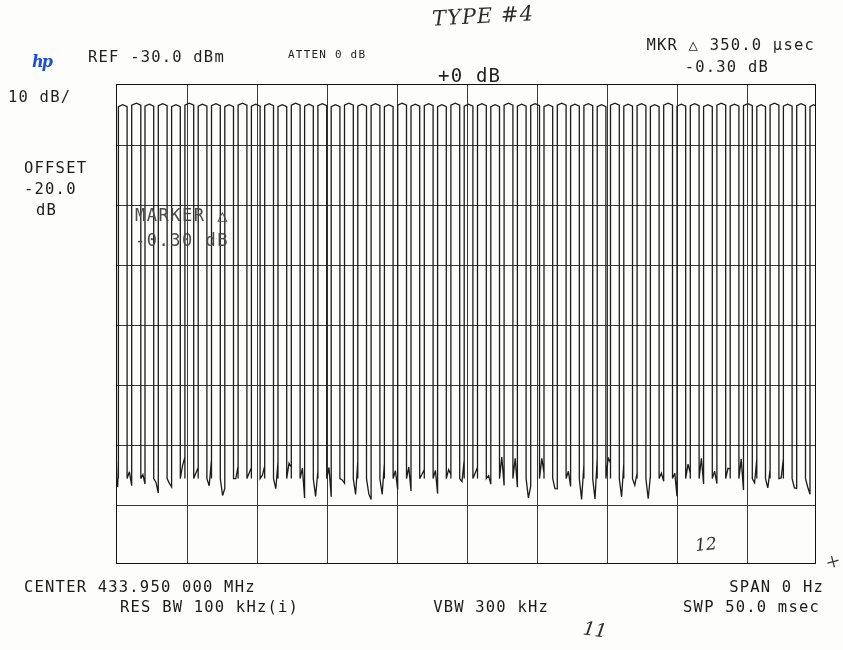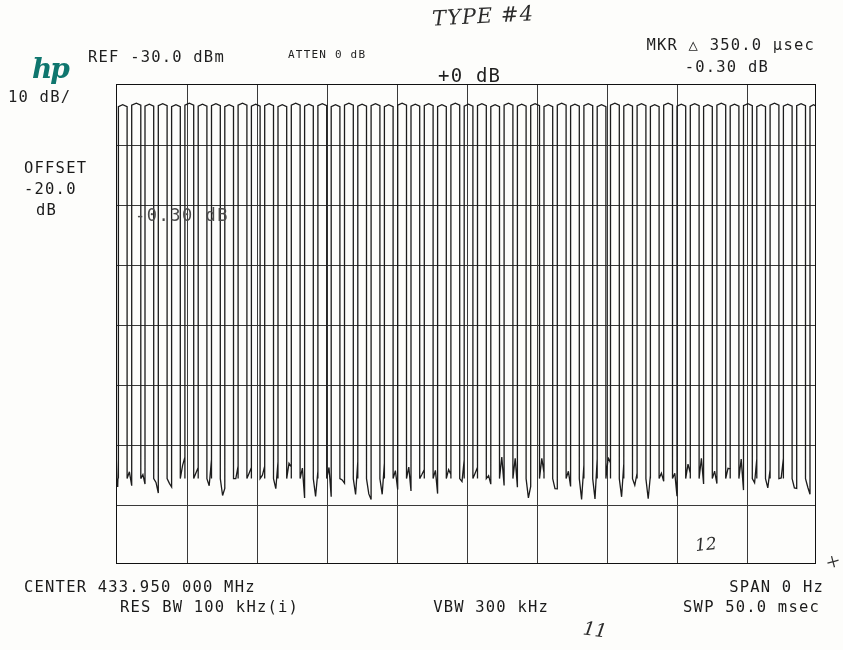--- a/index.html
+++ b/index.html
@@ -49,24 +49,24 @@
     transform: rotate(-6deg);
   }
 
   
   #hp-logo {
     position: absolute;
     left: 32px;
     top: 52px;
     font-family: "DejaVu Serif", serif;
     font-style: italic;
-    font-size: 28px;
+    font-size: 16px;
     font-weight: bold;
     letter-spacing: -2px;
-    color: #0f766e;
+    color: #1d4ed8;
   }
 
   
   .anno {
     position: absolute;
     font-family: "DejaVu Sans Mono", monospace;
     white-space: nowrap;
     color: #1f1f1f;
   }
   #ref-label   { left: 88px;  top: 48px; font-size: 15.5px; letter-spacing: 1.2px; }
@@ -199,20 +199,21 @@
     <div class="gridline-v" style="left:420px"></div>
     <div class="gridline-v" style="left:490px"></div>
     <div class="gridline-v" style="left:560px"></div>
     <div class="gridline-v" style="left:630px"></div>
 
     <svg id="trace-svg" viewBox="0 0 700 480" preserveAspectRatio="none">
       <polyline id="trace-path" fill="none" stroke="#1c1c1c" stroke-width="1.3" stroke-linejoin="miter" points="0.0,393.6 0.7,401.9 1.4,374.5 1.4,393.6 1.4,21.6 5.7,19.7 10.1,21.6 10.1,393.6 12.4,386.8 14.7,400.7 14.7,393.6 14.7,20.2 19.3,18.2 23.8,20.2 23.8,393.6 25.9,389.7 28.0,399.1 28.0,393.6 28.0,21.1 32.3,19.2 36.7,21.1 36.7,393.6 39.0,397.4 41.3,408.0 41.3,393.6 41.3,20.6 45.7,18.7 50.1,20.6 50.1,393.6 52.4,398.4 54.6,402.0 54.6,393.6 54.6,21.6 58.9,19.7 63.3,21.6 63.3,393.6 65.6,380.3 67.9,372.3 67.9,393.6 67.9,20.2 72.3,18.2 76.7,20.2 76.7,393.6 79.0,387.8 81.2,382.5 81.2,393.6 81.2,21.1 85.5,19.2 89.9,21.1 89.9,393.6 92.2,400.8 94.5,374.2 94.5,393.6 94.5,20.6 98.9,18.7 103.3,20.6 103.3,393.6 105.6,410.5 107.8,403.4 107.8,393.6 107.8,21.6 112.1,19.7 116.5,21.6 116.5,393.6 118.8,393.5 121.1,381.0 121.1,393.6 121.1,20.2 125.5,18.2 129.9,20.2 129.9,393.6 132.2,388.1 134.4,382.6 134.4,393.6 134.4,21.1 138.7,19.2 143.1,21.1 143.1,393.6 145.4,390.2 147.7,381.2 147.7,393.6 147.7,20.6 152.1,18.7 156.5,20.6 156.5,393.6 158.8,403.7 161.0,376.9 161.0,393.6 161.0,21.6 165.3,19.7 169.7,21.6 169.7,393.6 172.0,378.3 174.3,381.9 174.3,393.6 174.3,20.2 178.7,18.2 183.1,20.2 183.1,393.6 185.4,383.1 187.6,413.0 187.6,393.6 187.6,21.1 191.9,19.2 196.3,21.1 196.3,393.6 198.6,411.4 200.9,386.0 200.9,393.6 200.9,20.6 205.3,18.7 209.7,20.6 209.7,393.6 212.0,382.5 214.2,411.7 214.2,393.6 214.2,21.6 218.5,19.7 222.9,21.6 222.9,393.6 225.2,395.0 227.5,398.3 227.5,393.6 227.5,20.2 231.9,18.2 236.3,20.2 236.3,393.6 238.6,409.5 240.8,376.6 240.8,393.6 240.8,21.1 245.1,19.2 249.5,21.1 249.5,393.6 251.8,408.9 254.1,414.5 254.1,393.6 254.1,20.6 258.5,18.7 262.9,20.6 262.9,393.6 265.2,409.3 267.4,378.1 267.4,393.6 267.4,21.6 271.7,19.7 276.1,21.6 276.1,393.6 278.4,385.7 280.7,404.6 280.7,393.6 280.7,20.2 285.1,18.2 289.5,20.2 289.5,393.6 291.8,382.1 294.0,405.9 294.0,393.6 294.0,21.1 298.3,19.2 302.7,21.1 302.7,393.6 305.0,389.3 307.3,384.6 307.3,393.6 307.3,20.6 311.7,18.7 316.1,20.6 316.1,393.6 318.4,385.3 320.6,408.6 320.6,393.6 320.6,21.6 324.9,19.7 329.3,21.6 329.3,393.6 331.6,384.6 333.9,389.5 333.9,393.6 333.9,20.2 338.3,18.2 342.7,20.2 342.7,393.6 345.0,396.6 347.2,374.9 347.2,393.6 347.2,21.1 351.5,19.2 355.9,21.1 355.9,393.6 358.2,388.1 360.5,382.3 360.5,393.6 360.5,20.6 364.9,18.7 369.3,20.6 369.3,393.6 371.6,390.7 373.8,399.2 373.8,393.6 373.8,21.6 378.1,19.7 382.5,21.6 382.5,393.6 384.8,372.0 387.1,400.4 387.1,393.6 387.1,20.2 391.5,18.2 395.9,20.2 395.9,393.6 398.2,373.3 400.4,402.3 400.4,393.6 400.4,21.1 404.7,19.2 409.1,21.1 409.1,393.6 411.4,412.8 413.7,401.4 413.7,393.6 413.7,20.6 418.1,18.7 422.5,20.6 422.5,393.6 424.8,373.4 427.0,387.8 427.0,393.6 427.0,21.6 431.3,19.7 435.7,21.6 435.7,393.6 438.0,403.6 440.3,403.8 440.3,393.6 440.3,20.2 444.7,18.2 449.1,20.2 449.1,393.6 451.4,386.3 453.6,401.5 453.6,393.6 453.6,21.1 457.9,19.2 462.3,21.1 462.3,393.6 464.6,414.4 466.9,380.0 466.9,393.6 466.9,20.6 471.3,18.7 475.7,20.6 475.7,393.6 478.0,413.9 480.2,373.7 480.2,393.6 480.2,21.6 484.5,19.7 488.9,21.6 488.9,393.6 491.2,372.6 493.5,378.1 493.5,393.6 493.5,20.2 497.9,18.2 502.3,20.2 502.3,393.6 504.6,411.8 506.8,378.8 506.8,393.6 506.8,21.1 511.1,19.2 515.5,21.1 515.5,393.6 517.8,400.2 520.1,388.0 520.1,393.6 520.1,20.6 524.5,18.7 528.9,20.6 528.9,393.6 531.2,413.8 533.4,390.5 533.4,393.6 533.4,21.6 537.7,19.7 542.1,21.6 542.1,393.6 544.4,388.1 546.7,396.3 546.7,393.6 546.7,20.2 551.1,18.2 555.5,20.2 555.5,393.6 557.8,388.3 560.0,411.3 560.0,393.6 560.0,21.1 564.3,19.2 568.7,21.1 568.7,393.6 571.0,379.2 573.3,388.3 573.3,393.6 573.3,20.6 577.7,18.7 582.1,20.6 582.1,393.6 584.4,373.3 586.6,399.0 586.6,393.6 586.6,21.6 590.9,19.7 595.3,21.6 595.3,393.6 597.6,386.1 599.9,398.6 599.9,393.6 599.9,20.2 604.3,18.2 608.7,20.2 608.7,393.6 611.0,383.4 613.2,383.9 613.2,393.6 613.2,21.1 617.5,19.2 621.9,21.1 621.9,393.6 624.2,374.1 626.5,405.1 626.5,393.6 626.5,20.6 630.9,18.7 635.3,20.6 635.3,393.6 637.6,397.8 639.8,373.9 639.8,393.6 639.8,21.6 644.1,19.7 648.5,21.6 648.5,393.6 650.8,402.8 653.1,384.6 653.1,393.6 653.1,20.2 657.5,18.2 661.9,20.2 661.9,393.6 664.2,392.9 666.4,373.2 666.4,393.6 666.4,21.1 670.7,19.2 675.1,21.1 675.1,393.6 677.4,402.9 679.7,403.5 679.7,393.6 679.7,20.6 684.1,18.7 688.5,20.6 688.5,393.6 690.8,402.2 693.0,409.2 693.0,393.6 693.0,21.6 696.5,19.7 700.0,21.6 700.0,393.6"></polyline>
     </svg>
 
     <div id="marker-readout">
+      <div>MARKER  △</div>
       <div>-0.30  dB</div>
     </div>
 
   </div>
 
   <div class="handwriting" id="hw-exhibit-num">12</div>
 
   <div id="corner-mark">×</div>
 
   <div id="bottom-row1" class="row-flex">

